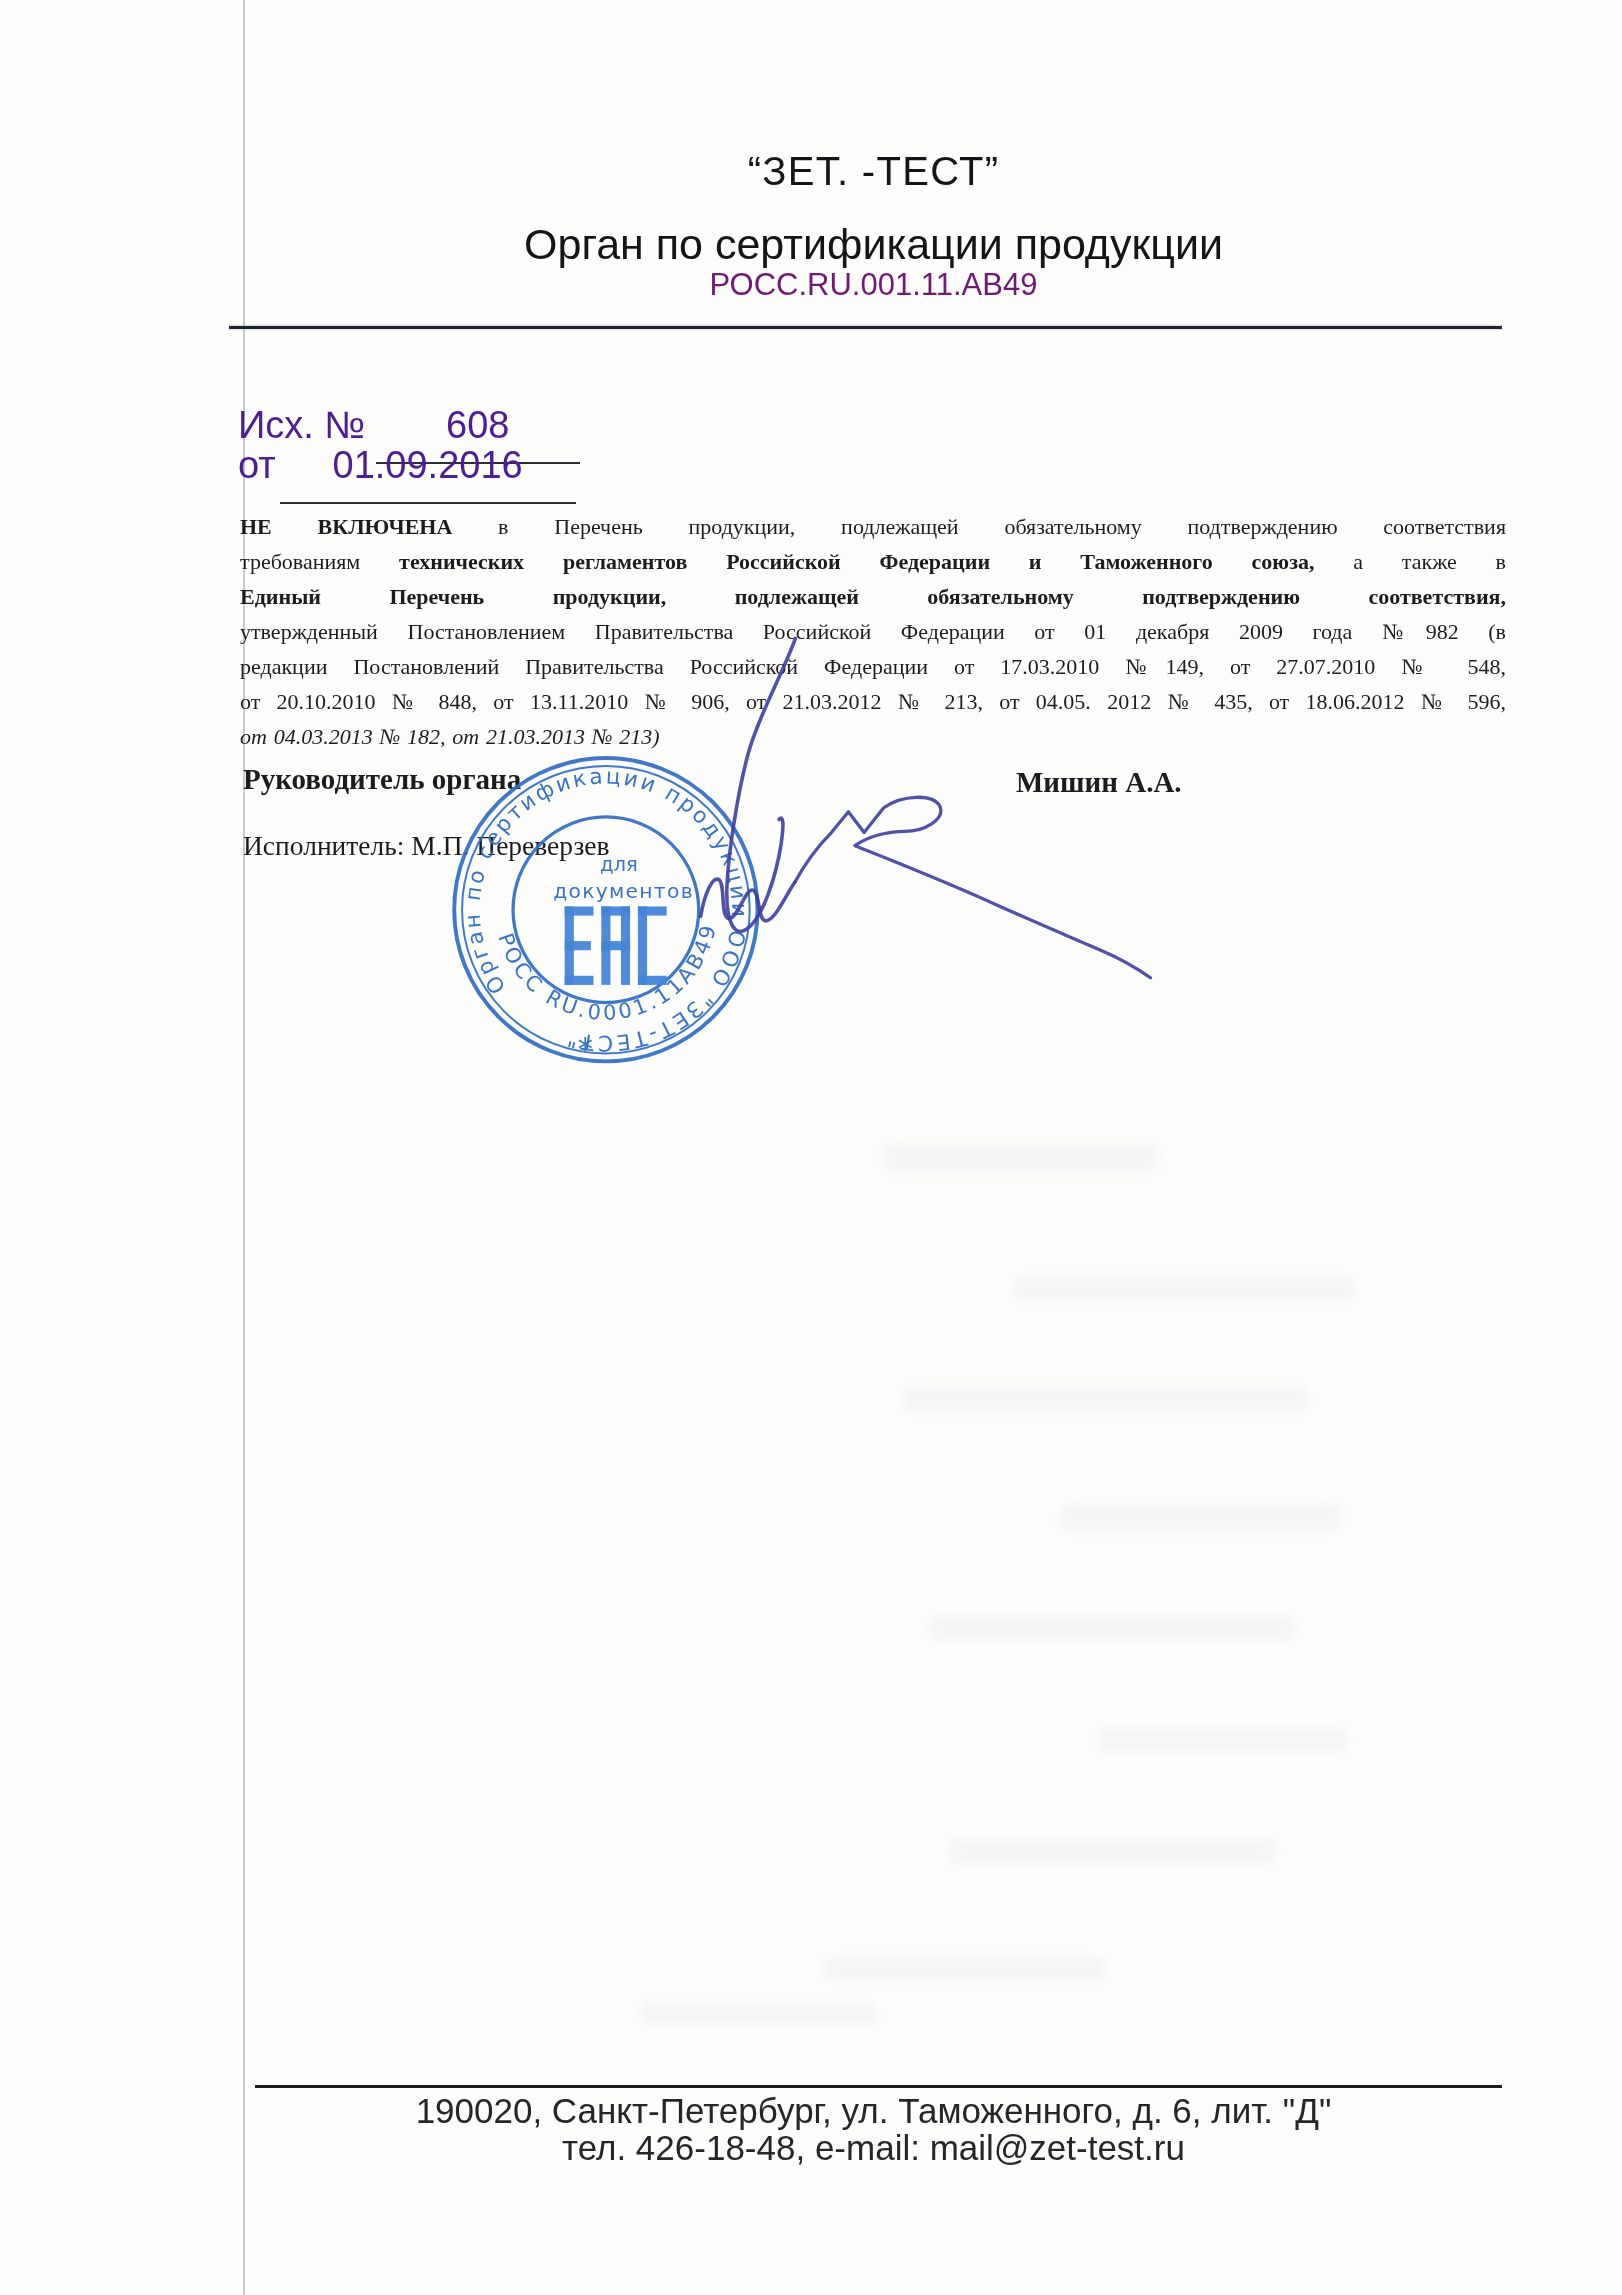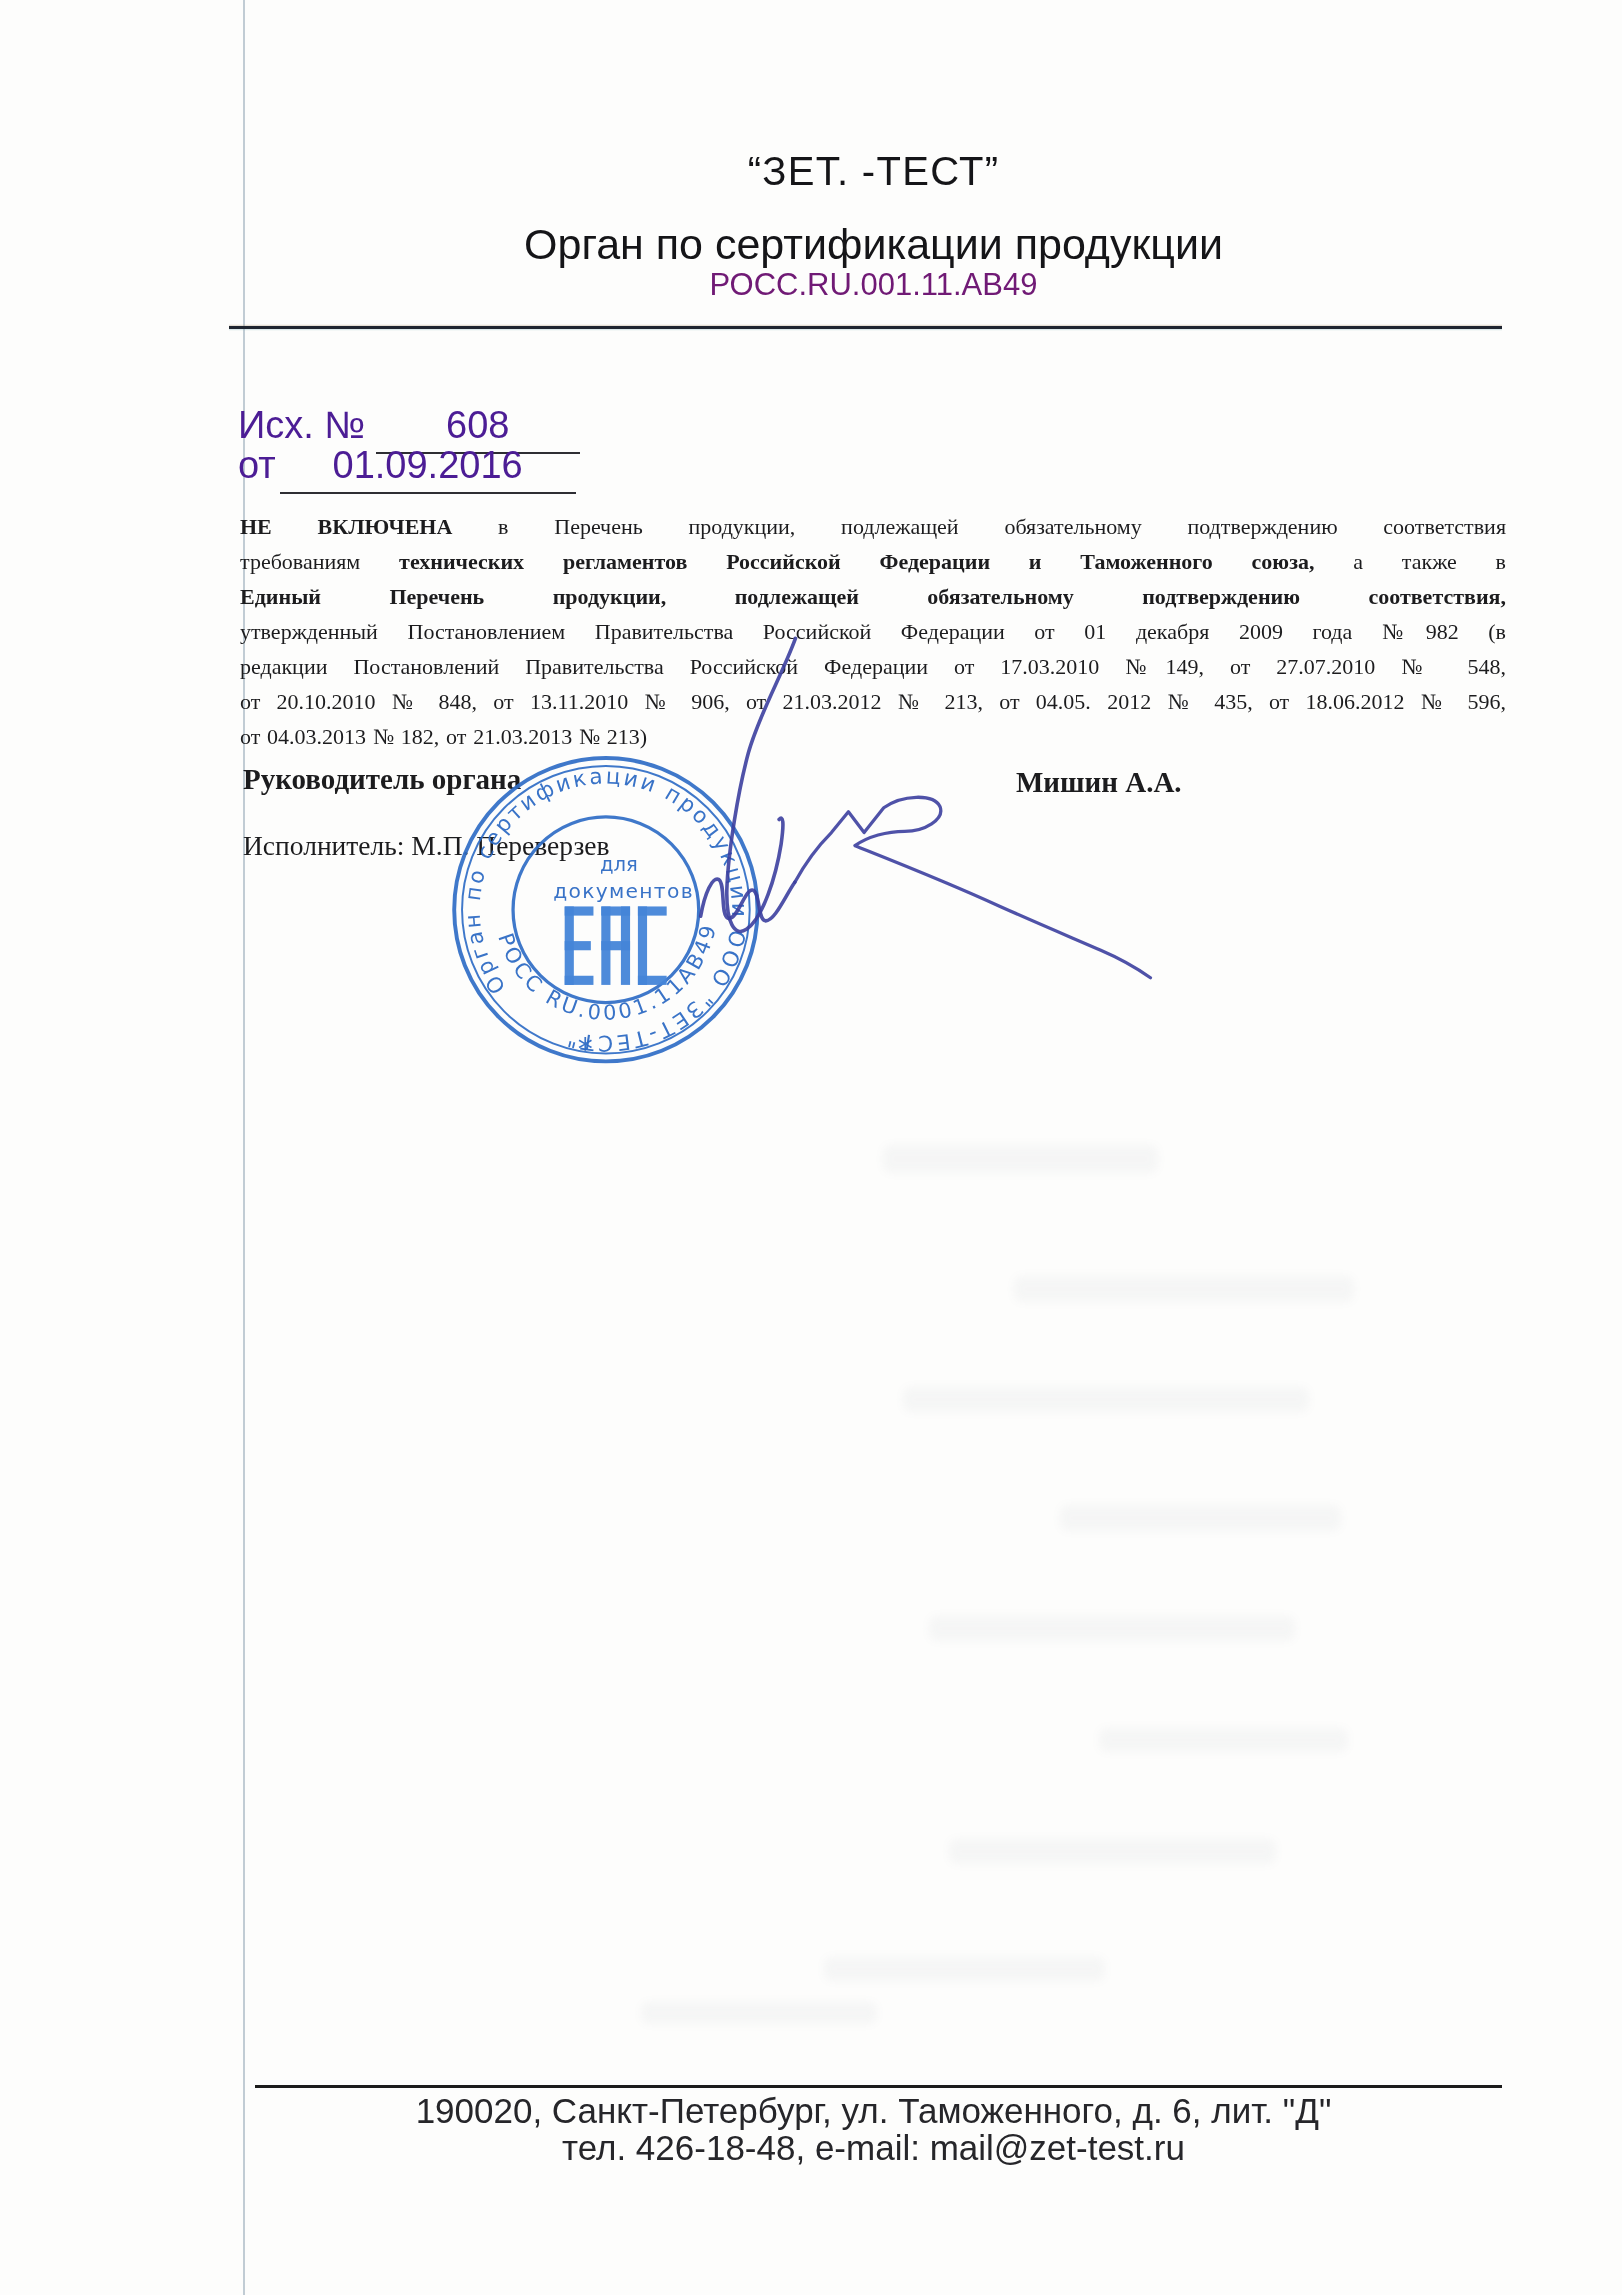--- a/index.html
+++ b/index.html
@@ -28,28 +28,28 @@
   .header-wrap{left:242px;top:0;width:1263px;text-align:center;font-family:"Liberation Sans",sans-serif;color:#151518;}
   .org-title{position:absolute;left:0;top:149px;width:100%;font-size:40px;font-weight:normal;letter-spacing:1.3px;}
   .org-subtitle{position:absolute;left:0;top:220px;width:100%;font-size:43px;}
   .org-reg{position:absolute;left:0;top:267px;width:100%;font-size:31px;color:#701a75;}
   .header-rule{left:229px;top:326px;width:1273px;height:3.3px;background:var(--rule-dark);box-shadow:0 -1.3px 0 rgba(160,130,90,.25), 0 1.3px 0 rgba(120,170,180,.25);}
 
   
   .ref-row{font-family:"Liberation Sans",sans-serif;font-size:38px;color:#4c1d95;display:flex;align-items:baseline;line-height:39px;}
   .ref-row-1{left:238px;top:406px;}
   .ref-row-2{left:238px;top:446px;}
-  .ref-fill{display:inline-block;border-bottom:2.6px solid #2e2e33;text-align:center;padding-bottom:7px;}
+  .ref-fill{display:inline-block;border-bottom:2.6px solid #2e2e33;text-align:center;padding-bottom:17px;}
   .ref-fill.num{width:204px;margin-left:10.5px;}
   .ref-fill.date{width:296px;margin-left:3.9px;}
 
   
   .body-par{left:240px;top:509px;width:1266px;font-size:22px;color:var(--ink);}
   .body-line{height:35px;line-height:35px;text-align:justify;text-align-last:justify;white-space:normal;word-spacing:1.3px;}
-  .body-line.last{text-align-last:left;}
+  .body-line.last{text-align-last:left;font-style:italic;}
   .body-line b{font-weight:bold;}
 
   
   .sig-role{left:243px;top:763px;font-size:29px;font-weight:bold;}
   .sig-name{left:1016px;top:766px;font-size:29px;font-weight:bold;}
   .sig-executor{left:243px;top:830px;font-size:27.5px;}
 
   
   .seal-svg{left:393px;top:609px;width:818px;height:523px;pointer-events:none;}
   .stamp-ring{stroke:var(--stamp-blue);fill:none;opacity:.92;}

